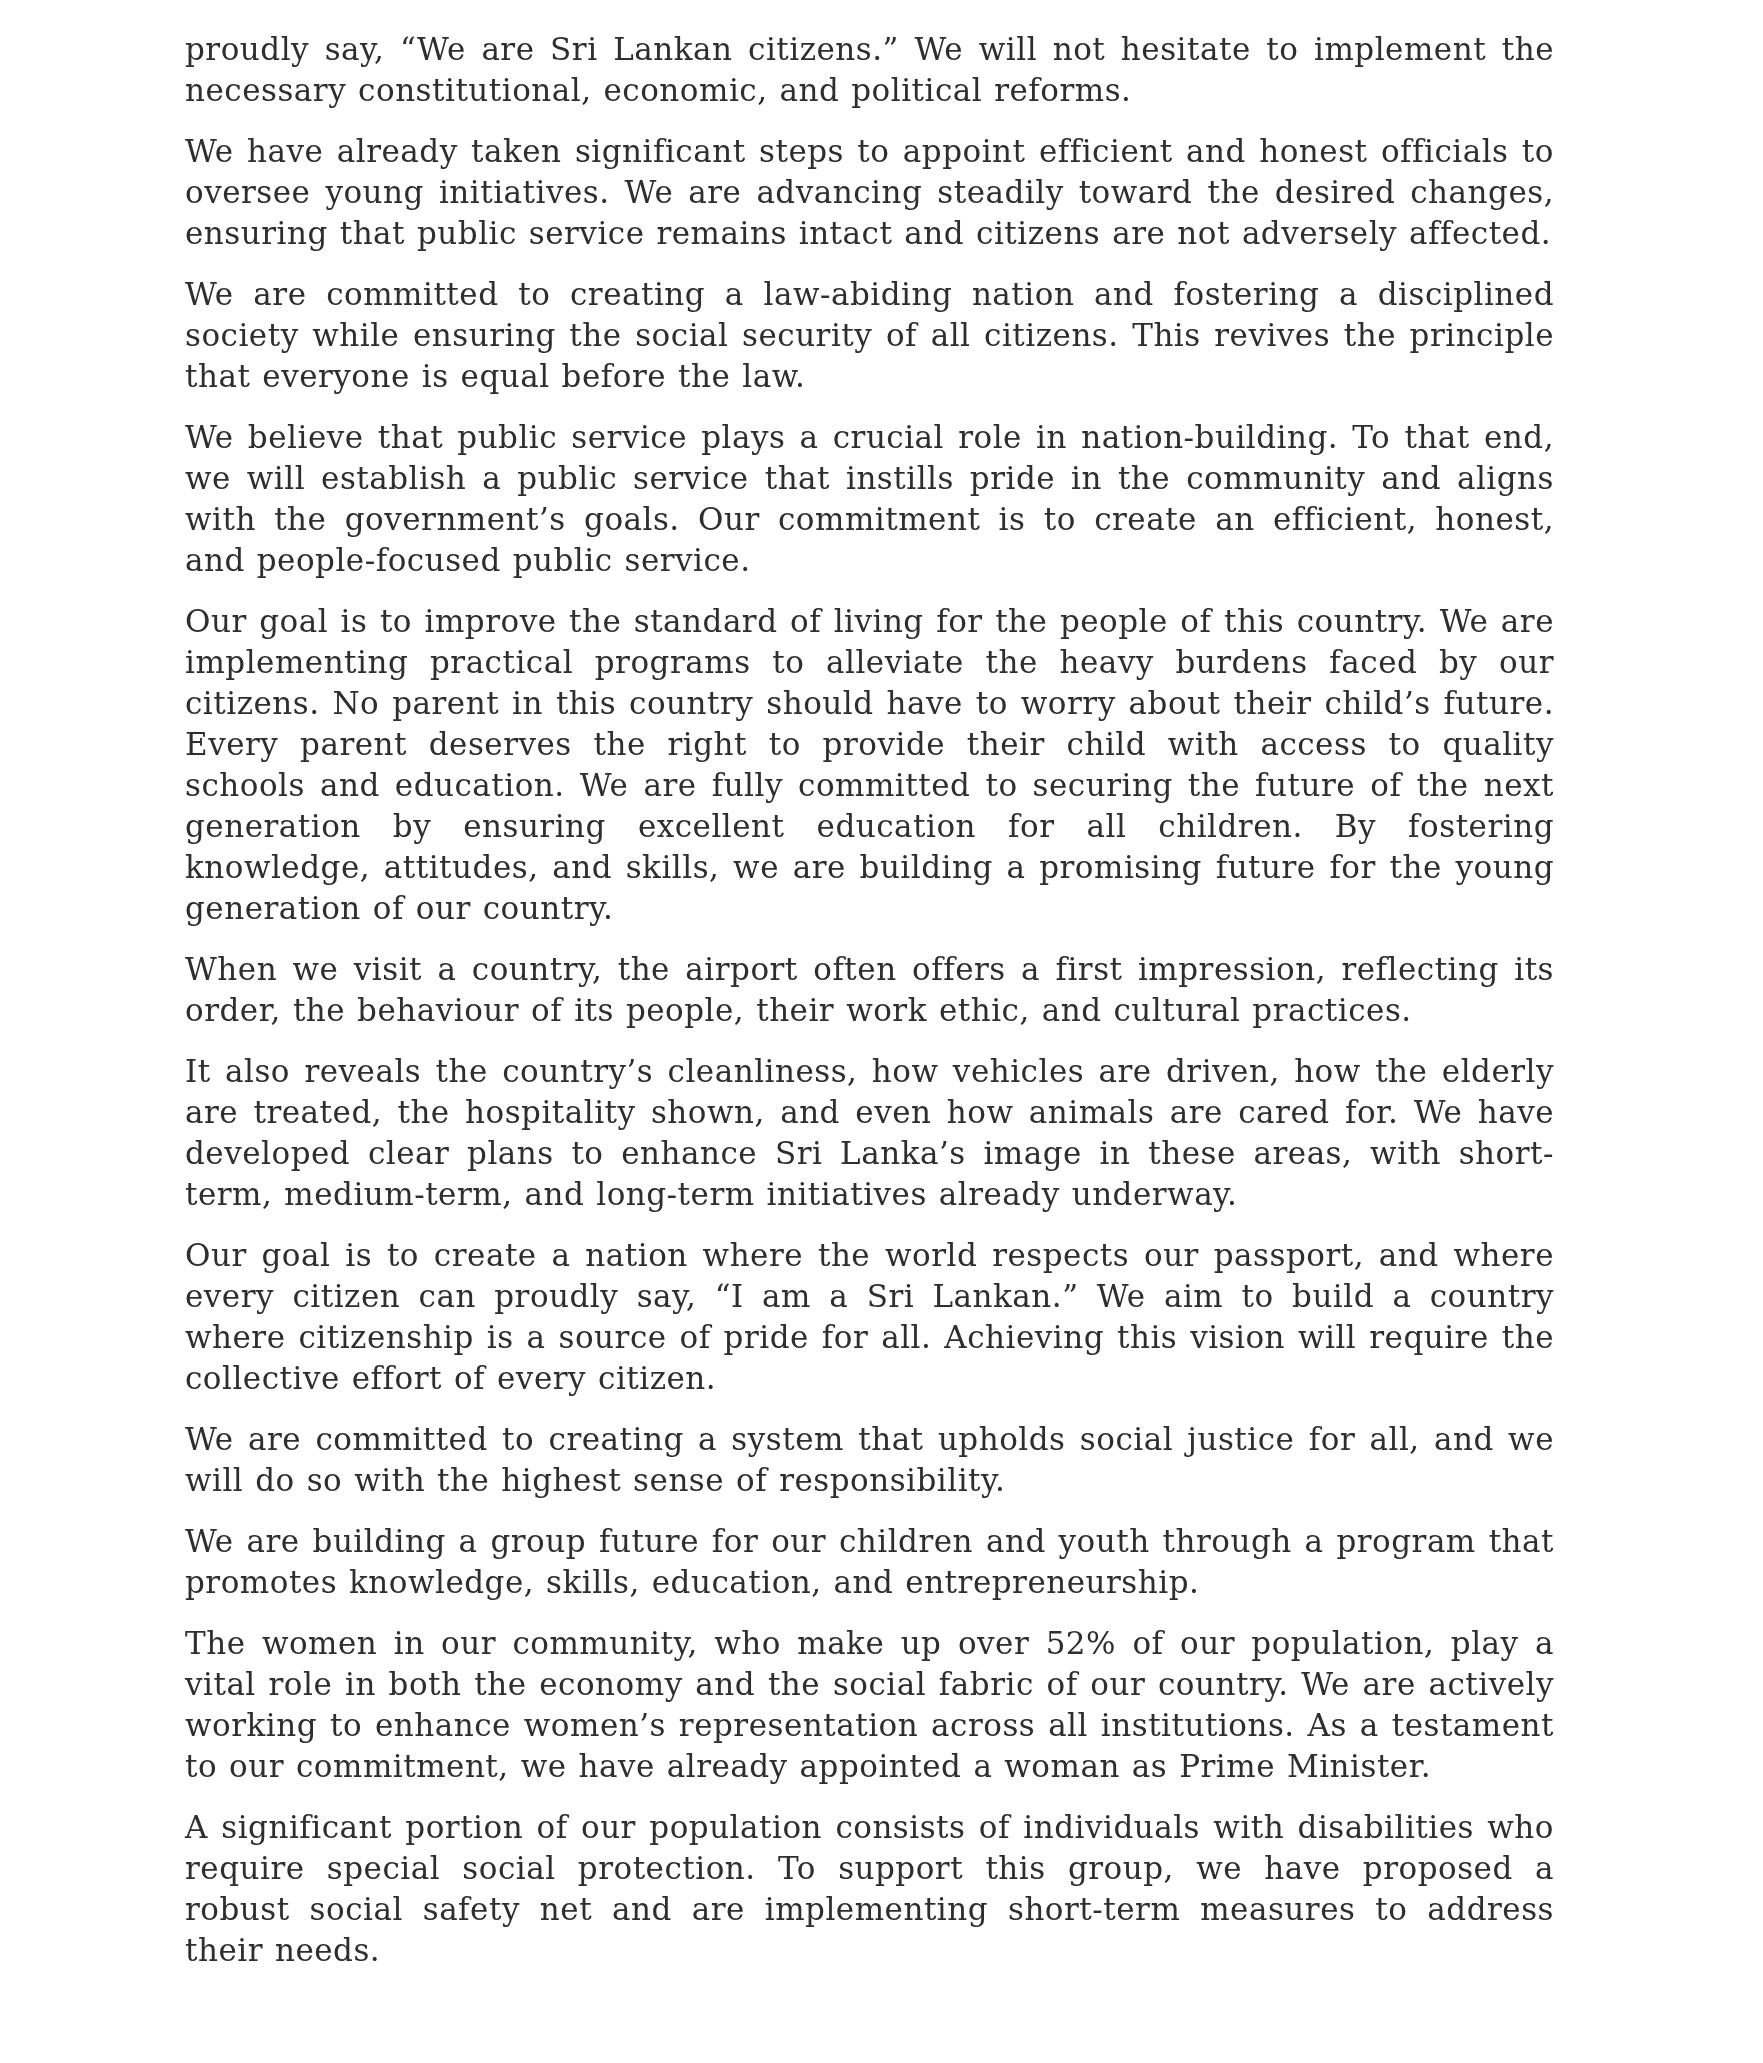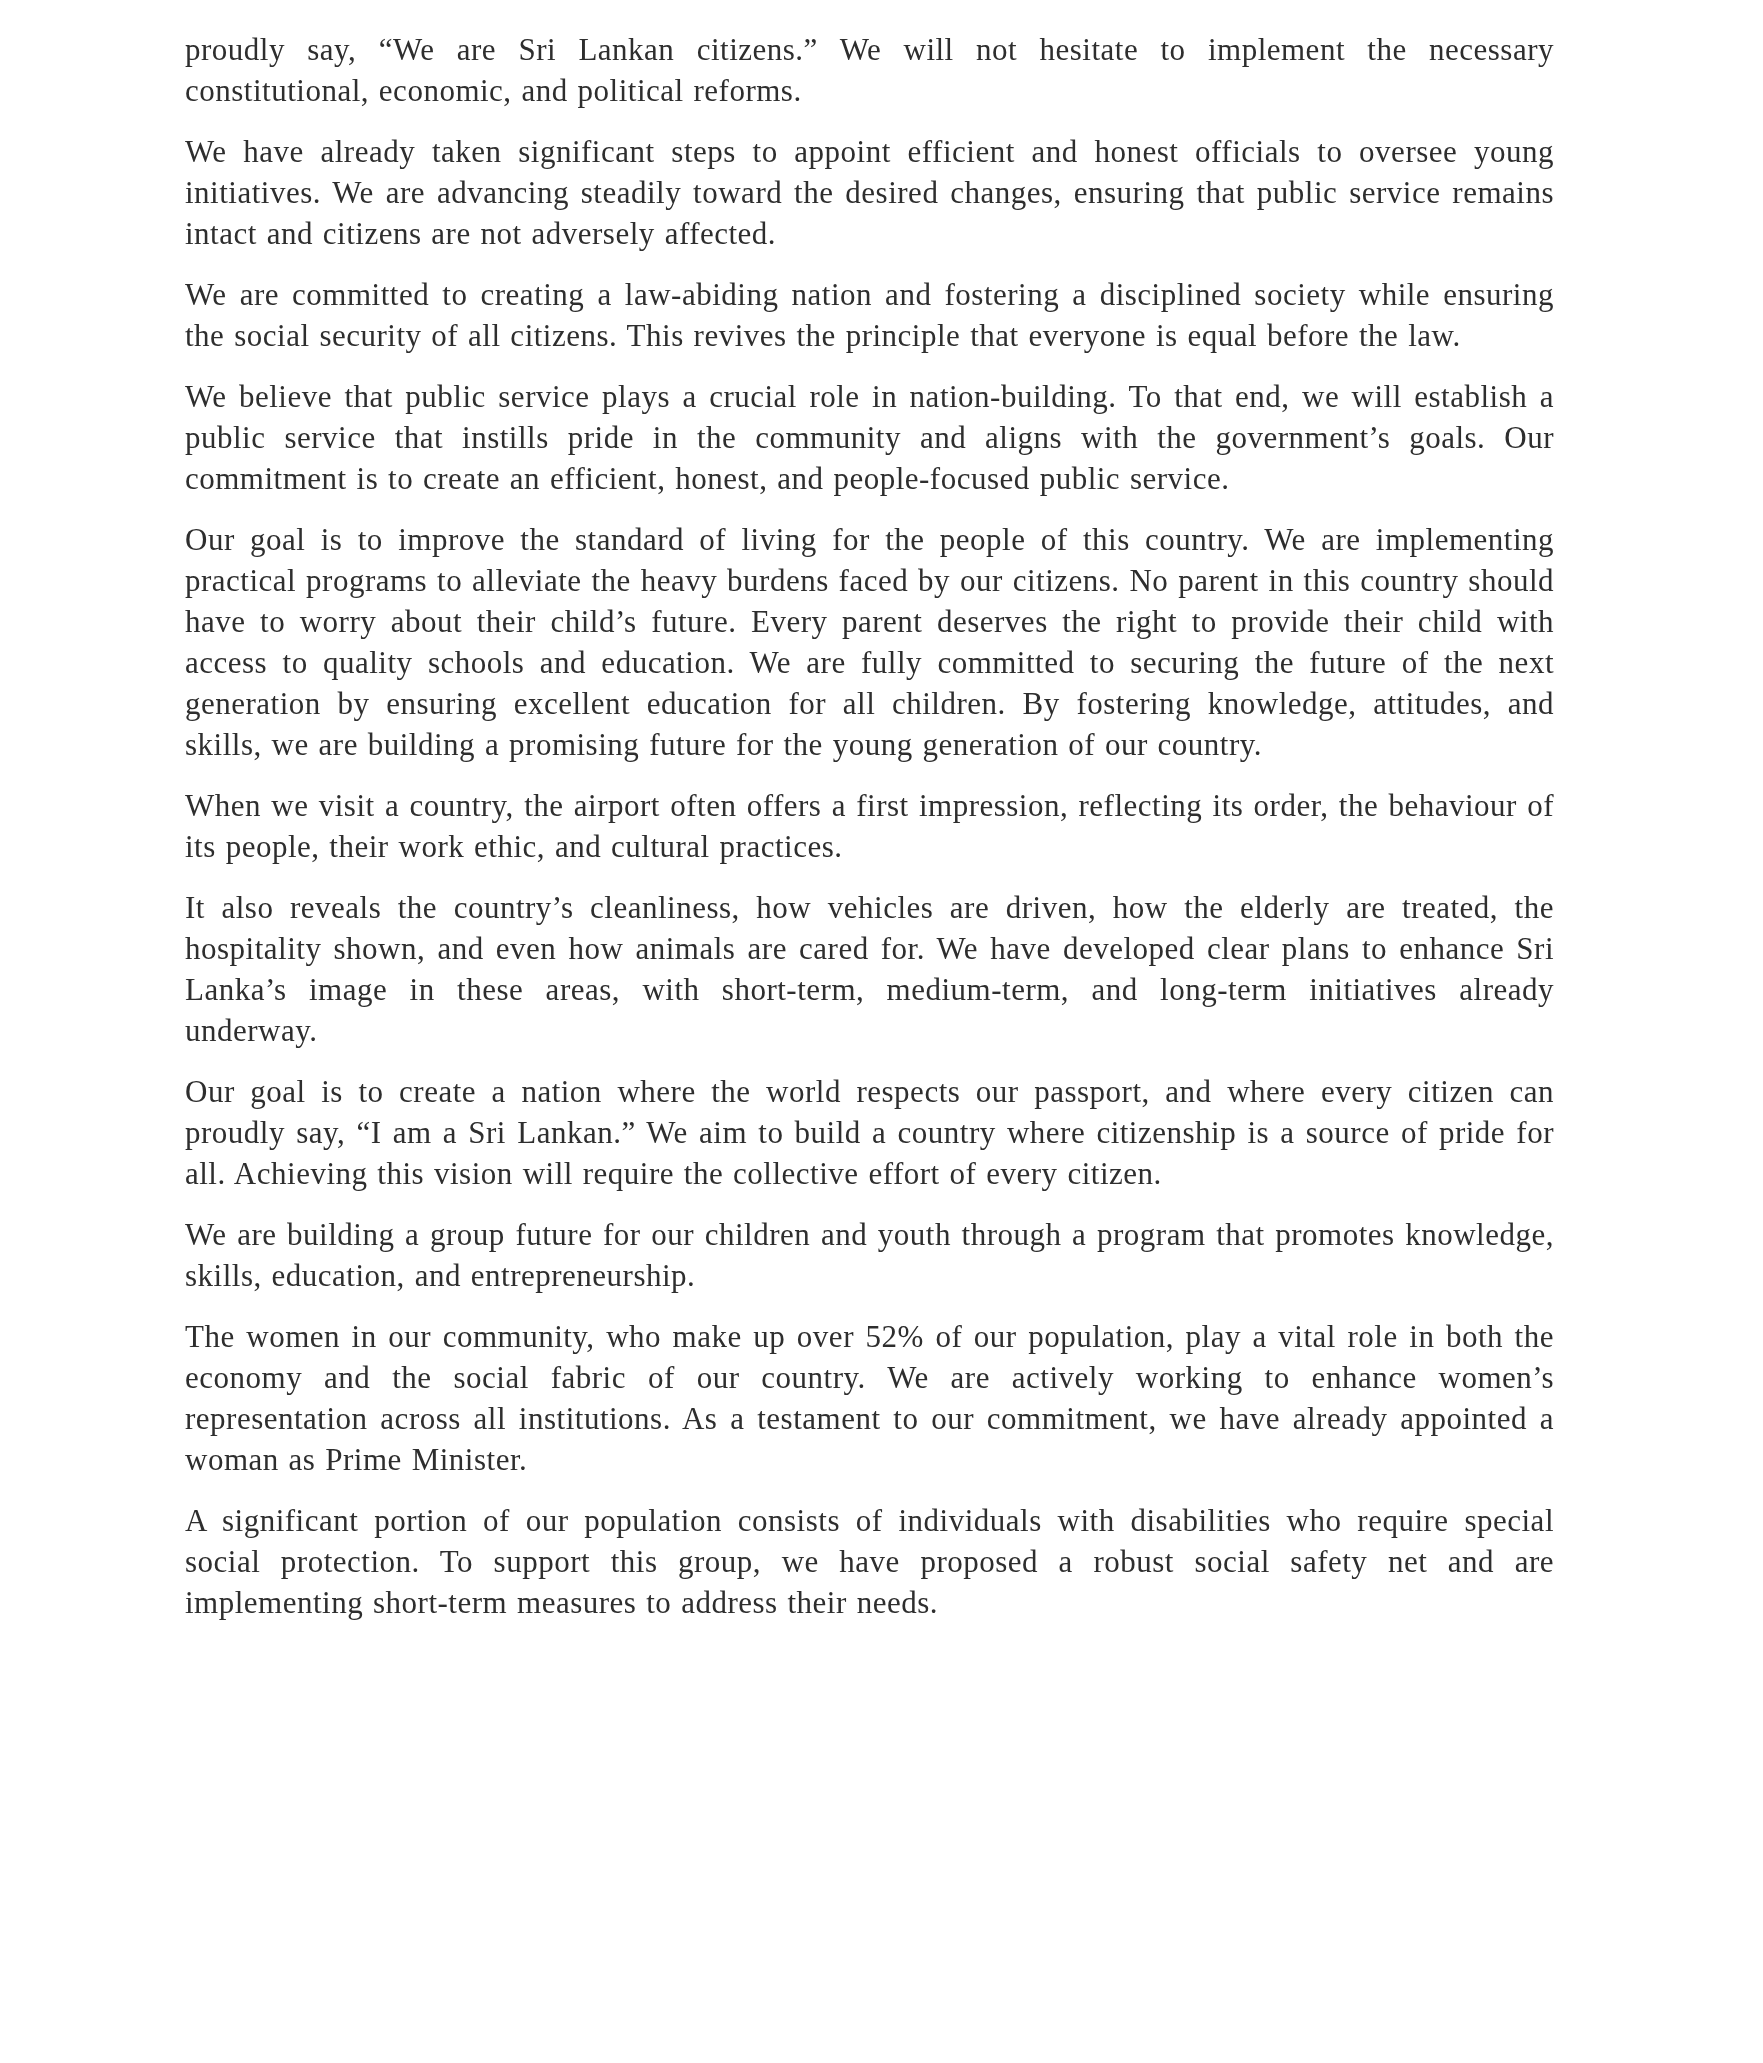--- a/index.html
+++ b/index.html
@@ -23,35 +23,35 @@
       font-size: 31px;
       line-height: 41px;
       letter-spacing: 0.5px;
       word-spacing: 1.6px;
     }
     .para {
       margin: 0 0 20px 0;
       text-align: justify;
       text-align-last: left;
       hyphens: none;
-      font-family: Liberation Serif, serif;
     }
     .para.tight {
       margin-bottom: 0;
     }
   </style>
 </head>
 <body>
 
 <div class="page">
   <p class="para">proudly say, “We are Sri Lankan citizens.” We will not hesitate to implement the necessary constitutional, economic, and political reforms.</p>
   <p class="para">We have already taken significant steps to appoint efficient and honest officials to oversee young initiatives. We are advancing steadily toward the desired changes, ensuring that public service remains intact and citizens are not adversely affected.</p>
   <p class="para">We are committed to creating a law-abiding nation and fostering a disciplined society while ensuring the social security of all citizens. This revives the principle that everyone is equal before the law.</p>
   <p class="para">We believe that public service plays a crucial role in nation-building. To that end, we will establish a public service that instills pride in the community and aligns with the government’s goals. Our commitment is to create an efficient, honest, and people-focused public service.</p>
   <p class="para">Our goal is to improve the standard of living for the people of this country. We are implementing practical programs to alleviate the heavy burdens faced by our citizens. No parent in this country should have to worry about their child’s future. Every parent deserves the right to provide their child with access to quality schools and education. We are fully committed to securing the future of the next generation by ensuring excellent education for all children. By fostering knowledge, attitudes, and skills, we are building a promising future for the young generation of our country.</p>
   <p class="para">When we visit a country, the airport often offers a first impression, reflecting its order, the behaviour of its people, their work ethic, and cultural practices.</p>
   <p class="para">It also reveals the country’s cleanliness, how vehicles are driven, how the elderly are treated, the hospitality shown, and even how animals are cared for. We have developed clear plans to enhance Sri Lanka’s image in these areas, with short-term, medium-term, and long-term initiatives already underway.</p>
   <p class="para">Our goal is to create a nation where the world respects our passport, and where every citizen can proudly say, “I am a Sri Lankan.” We aim to build a country where citizenship is a source of pride for all. Achieving this vision will require the collective effort of every citizen.</p>
+  <p class="para">We are committed to creating a system that upholds social justice for all, and we will do so with the highest sense of responsibility.</p>
   <p class="para">We are building a group future for our children and youth through a program that promotes knowledge, skills, education, and entrepreneurship.</p>
   <p class="para">The women in our community, who make up over 52% of our population, play a vital role in both the economy and the social fabric of our country. We are actively working to enhance women’s representation across all institutions. As a testament to our commitment, we have already appointed a woman as Prime Minister.</p>
   <p class="para">A significant portion of our population consists of individuals with disabilities who require special social protection. To support this group, we have proposed a robust social safety net and are implementing short-term measures to address their needs.</p>
 </div>
 
 
 </body></html>

